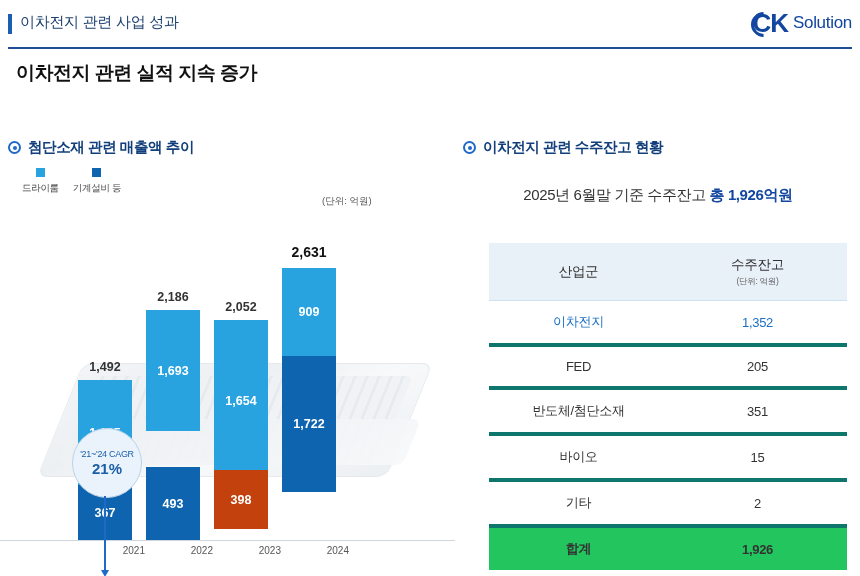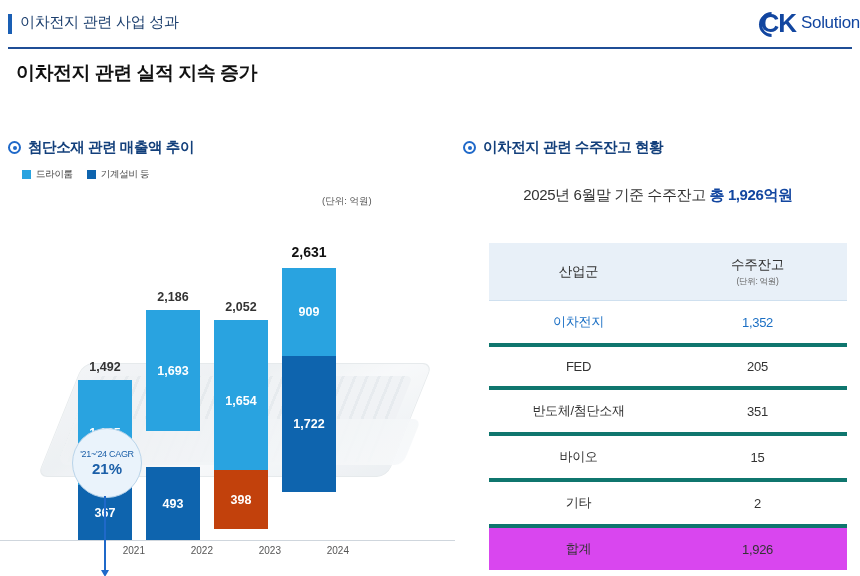--- a/index.html
+++ b/index.html
@@ -6,40 +6,40 @@
   body{
     width:860px;height:576px;background:#ffffff;
     font-family:"Liberation Sans","DejaVu Sans",sans-serif;
     color:#222;overflow:hidden;position:relative;
   }
   
   .header{position:absolute;left:0;top:0;width:860px;height:48px;}
   .header-accent{position:absolute;left:8px;top:14px;width:4px;height:20px;background:#1a5fb4;}
   .header-title{position:absolute;left:20px;top:13px;font-size:15px;color:#1c3f6e;letter-spacing:-0.3px;}
   .header-rule{position:absolute;left:8px;top:47px;width:844px;height:2px;background:#1f4e96;}
-  .logo{position:absolute;right:0;top:8px;height:30px;display:flex;align-items:center;}
+  .logo{position:absolute;right:8px;top:8px;height:30px;display:flex;align-items:center;}
   .logo-ck{font-size:26px;font-weight:bold;color:#1246a0;letter-spacing:-1px;line-height:1;position:relative;}
   .logo-sol{font-size:17px;color:#1246a0;margin-left:5px;letter-spacing:-0.3px;}
   .logo-arc{position:absolute;left:-1px;top:2px;width:19px;height:19px;border:3px solid #1246a0;border-radius:50%;border-right-color:transparent;border-bottom-color:transparent;transform:rotate(-45deg);}
 
   
   .page-title{position:absolute;left:16px;top:60px;font-size:19px;font-weight:bold;color:#111;letter-spacing:-0.5px;}
 
   
   .sec{position:absolute;display:flex;align-items:center;gap:7px;}
   .sec-bullet{width:13px;height:13px;border:2px solid #1f69c9;border-radius:50%;position:relative;box-sizing:border-box;}
   .sec-bullet:after{content:"";position:absolute;left:2.5px;top:2.5px;width:4px;height:4px;background:#1f69c9;border-radius:50%;}
   .sec-label{font-size:14.5px;font-weight:bold;color:#123f7b;letter-spacing:-0.4px;}
 
   #sec-left{left:8px;top:138px;}
   #sec-right{left:463px;top:138px;}
 
   
   .legend{position:absolute;left:22px;top:168px;display:flex;gap:14px;align-items:center;}
-  .legend-item{display:flex;align-items:center;gap:5px;}
+  .legend-item{display:flex;align-items:center;gap:5px;flex-direction:column;}
   .legend-swatch{width:9px;height:9px;display:inline-block;}
   .legend-text{font-size:9.5px;color:#444;letter-spacing:-0.3px;}
 
   .unit-note{position:absolute;left:322px;top:195px;font-size:9.5px;color:#555;}
 
   
   .chart{position:absolute;left:0;top:200px;width:455px;height:360px;}
   .bg-photo{position:absolute;left:60px;top:145px;width:348px;height:145px;opacity:.55;}
   .tray{position:absolute;left:0;top:18px;width:348px;height:112px;
     background:linear-gradient(150deg,#e9edf1 0%,#dfe5ea 35%,#f2f5f7 60%,#dde3e9 100%);
@@ -69,21 +69,21 @@
 
   
   .right-title{position:absolute;left:463px;top:186px;width:390px;text-align:center;font-size:15px;color:#333;letter-spacing:-0.4px;}
   .right-title b{color:#1246a0;}
   table.order{position:absolute;left:489px;top:243px;width:358px;border-collapse:collapse;}
   table.order th,table.order td{text-align:center;}
   table.order thead th{background:#e8f0f8;color:#333;font-size:13.5px;font-weight:normal;padding:13px 0 12px;letter-spacing:-0.3px;}
   table.order thead th .u{display:block;font-size:8.5px;color:#666;margin-top:2px;}
   table.order tbody td{font-size:13px;color:#333;padding:12px 0;border-bottom:4px solid #0f766e;letter-spacing:-0.3px;}
   table.order tbody tr.first td{border-top:1px solid #cfe0ef;color:#1b6fc4;}
-  table.order tbody tr.total td{background:#d946ef;border-bottom:none;}
+  table.order tbody tr.total td{background:#22c55e;border-bottom:none;font-weight:bold;}
 </style>
 </head>
 <body>
 
 <div class="header">
   <div class="header-accent"></div>
   <div class="header-title">이차전지 관련 사업 성과</div>
   <div class="header-rule"></div>
   <div class="logo">
     <span class="logo-ck">

